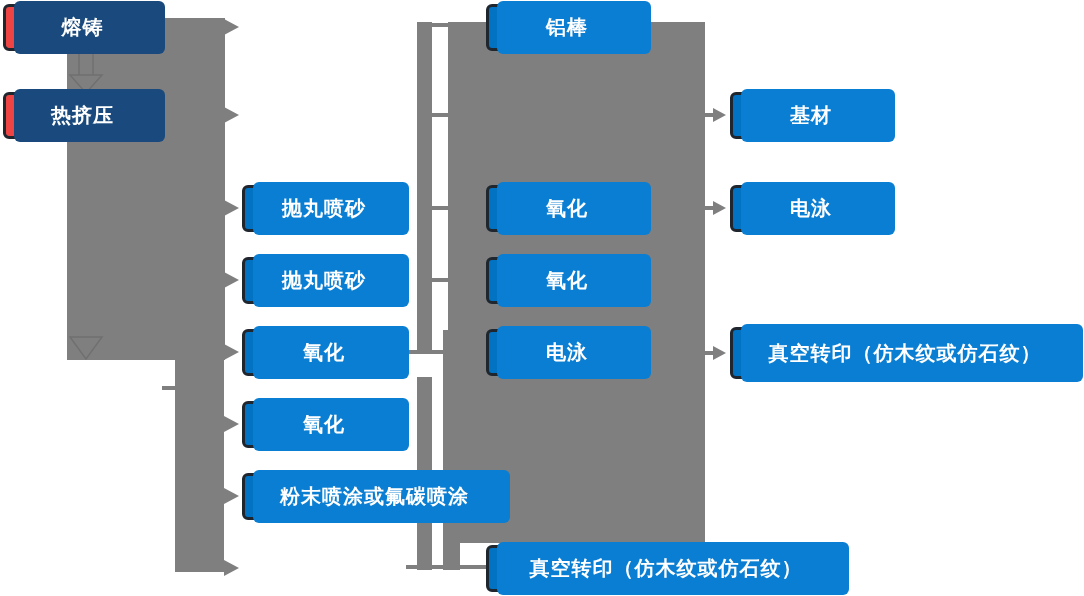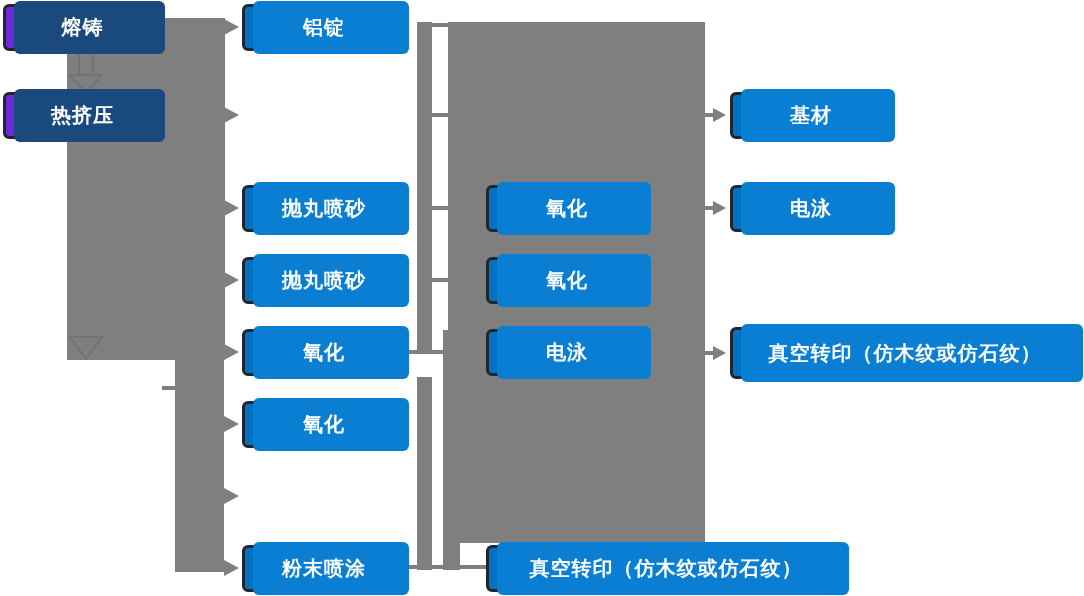--- a/index.html
+++ b/index.html
@@ -32,21 +32,21 @@
     color:#ffffff;font-size:20px;font-weight:bold;letter-spacing:1px;
     white-space:nowrap;
   }
   .bx::before{ 
     content:"";position:absolute;z-index:-1;
     top:-6px;bottom:-6px;left:8px;right:-6px;
     background:#0a7ed2;border-radius:6px;
   }
   .blue{background:#0173c2;}
   .blue::before{background:#0a7ed2;}
-  .dark{background:#6d28d9;align-items:center;}
+  .dark{background:#ef4444;align-items:center;}
   .dark::before{background:#1a4a7d;}
 </style>
 </head>
 <body>
 
 <div id="canvas">
 
   <div class="gray" style="left:67px;top:18px;width:158px;height:342px;"></div>
   <div class="gray" style="left:175px;top:358px;width:49px;height:214px;"></div>
   <div class="gray" style="left:417px;top:22px;width:15px;height:330px;"></div>
@@ -86,39 +86,39 @@
     <polygon points="2,2 34,2 18,24" fill="#7f7f7f" stroke="#707070" stroke-width="1.5"></polygon>
   </svg>
 
   <div class="bx dark" style="left:3px;top:4px;width:159px;">
     <span>熔铸</span>
   </div>
   <div class="bx dark" style="left:3px;top:92px;width:159px;">
     <span>热挤压</span>
   </div>
 
-  <div class="bx blue" style="left:242px;top:4px;width:164px;">
-    <span>铝锭</span>
-  </div>
   <div class="bx blue" style="left:242px;top:185px;width:164px;">
     <span>抛丸喷砂</span>
   </div>
   <div class="bx blue" style="left:242px;top:257px;width:164px;">
     <span>抛丸喷砂</span>
   </div>
   <div class="bx blue" style="left:242px;top:329px;width:164px;">
     <span>氧化</span>
   </div>
   <div class="bx blue" style="left:242px;top:401px;width:164px;">
     <span>氧化</span>
   </div>
-  <div class="bx blue" style="left:242px;top:545px;width:164px;">
-    <span>粉末喷涂</span>
+  <div class="bx blue" style="left:242px;top:473px;width:265px;">
+    <span>粉末喷涂或氟碳喷涂</span>
   </div>
 
+  <div class="bx blue" style="left:486px;top:4px;width:162px;">
+    <span>铝棒</span>
+  </div>
   <div class="bx blue" style="left:486px;top:185px;width:162px;">
     <span>氧化</span>
   </div>
   <div class="bx blue" style="left:486px;top:257px;width:162px;">
     <span>氧化</span>
   </div>
   <div class="bx blue" style="left:486px;top:329px;width:162px;">
     <span>电泳</span>
   </div>
   <div class="bx blue" style="left:486px;top:545px;width:360px;">

